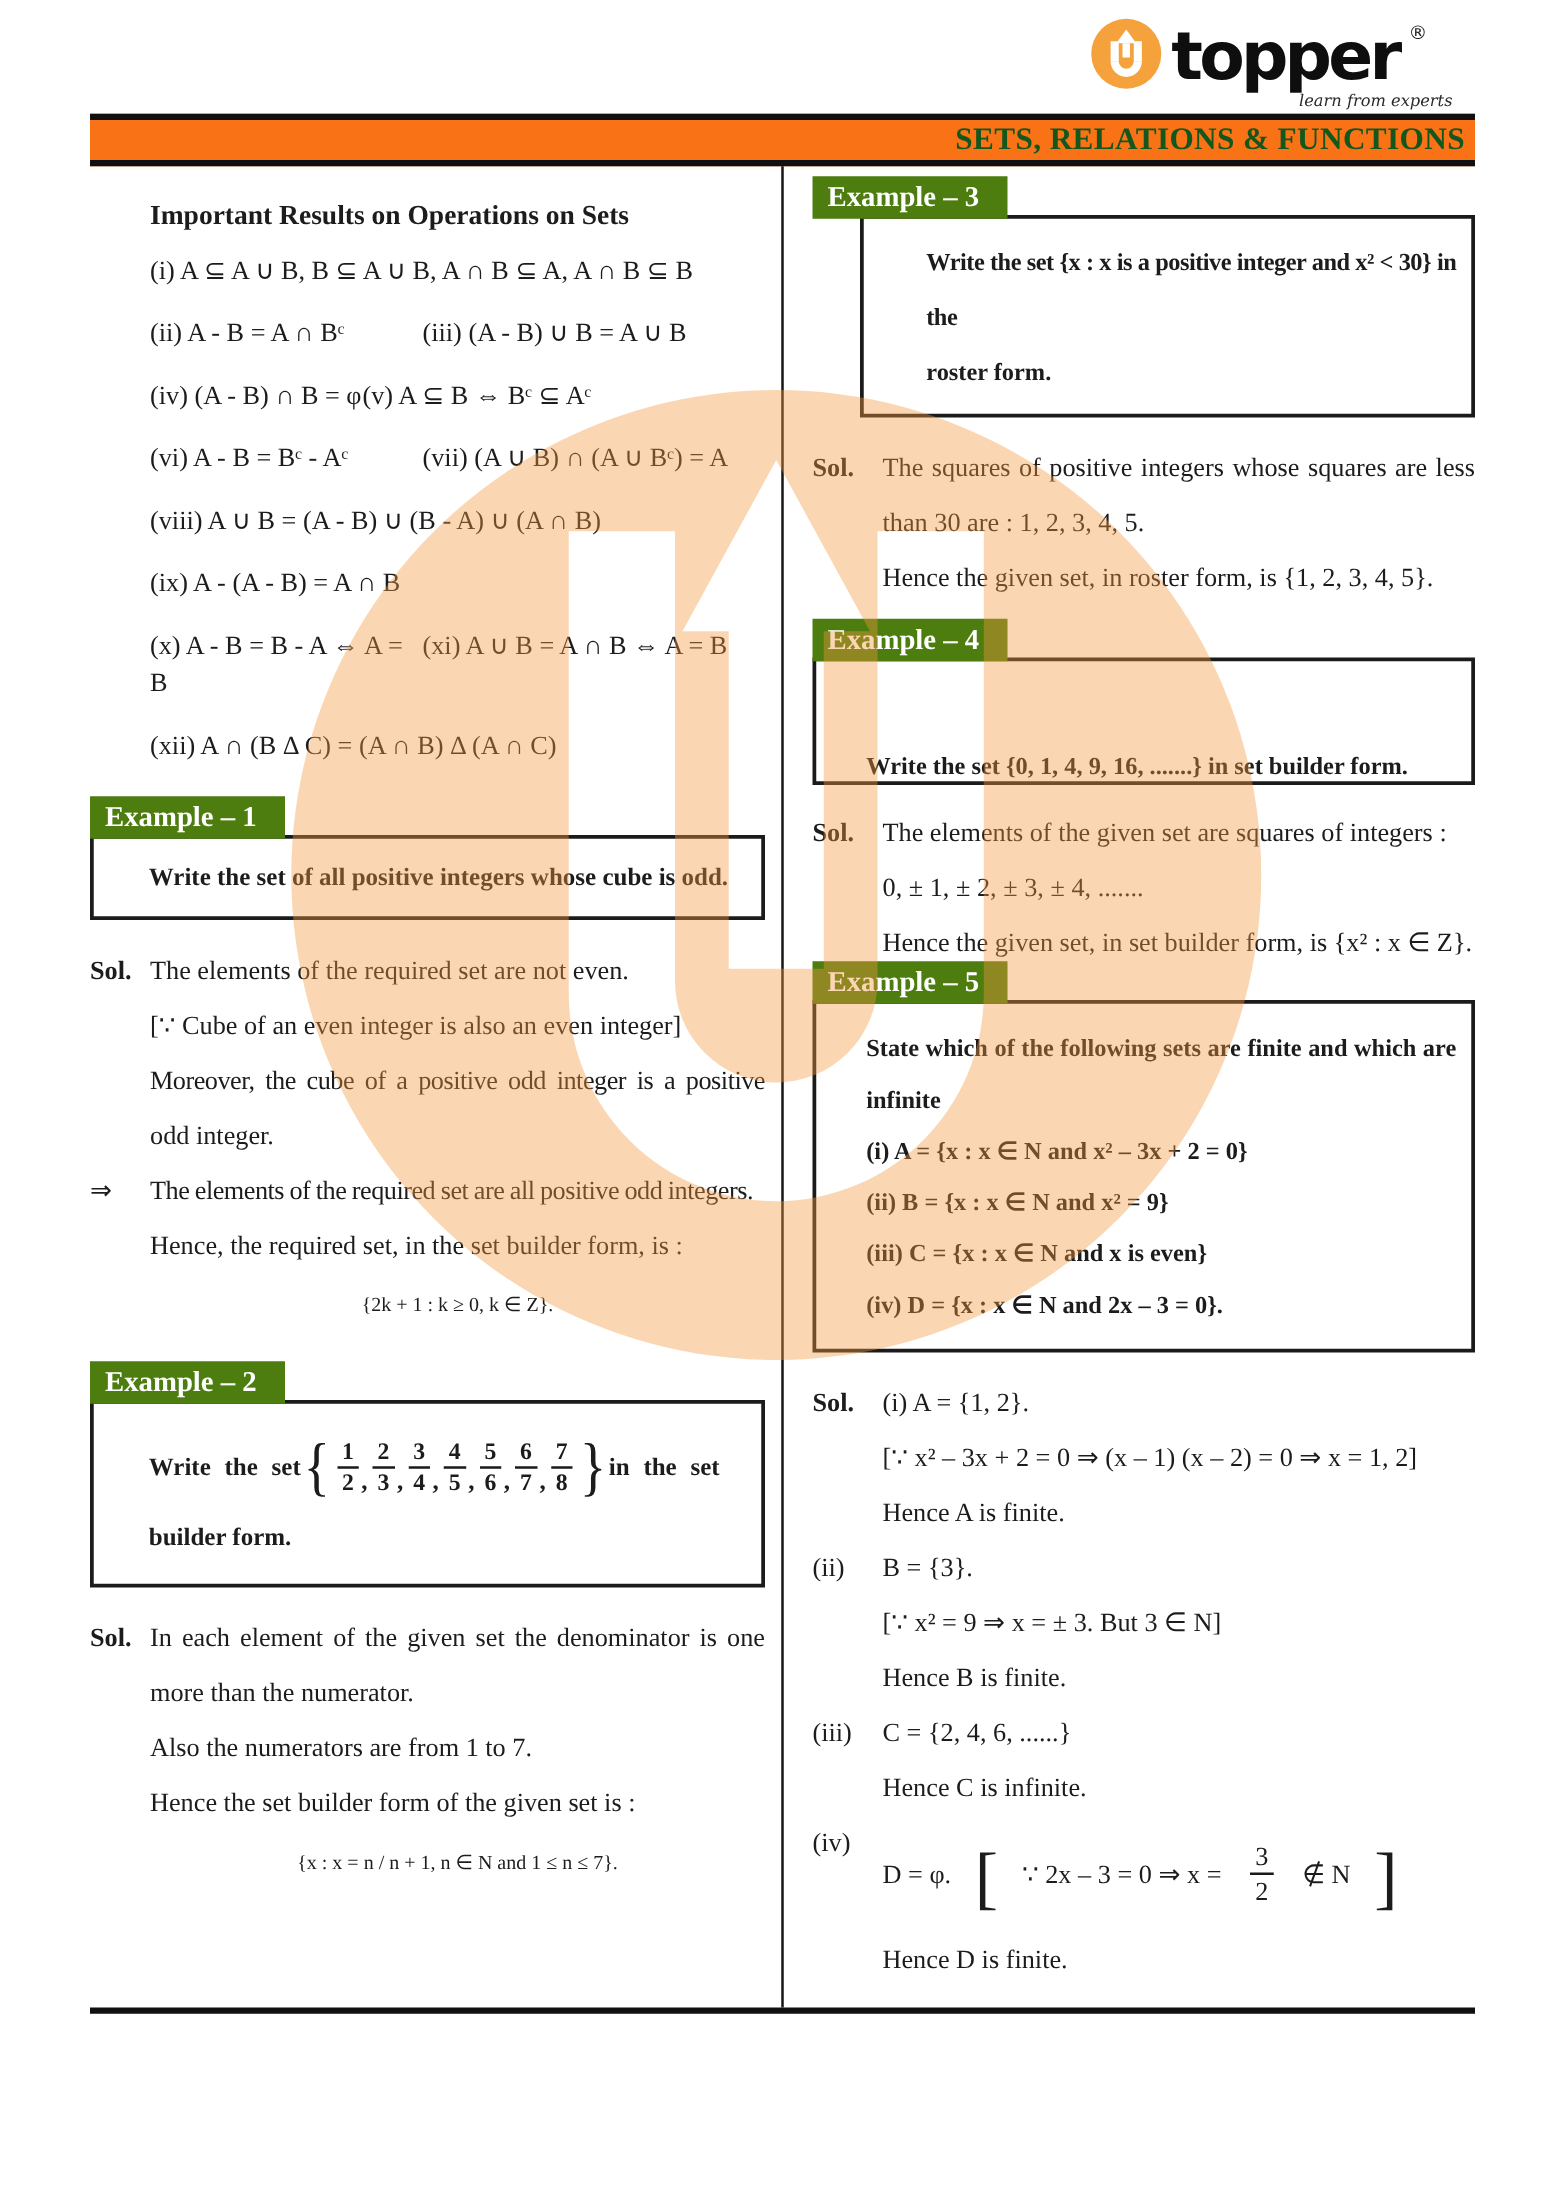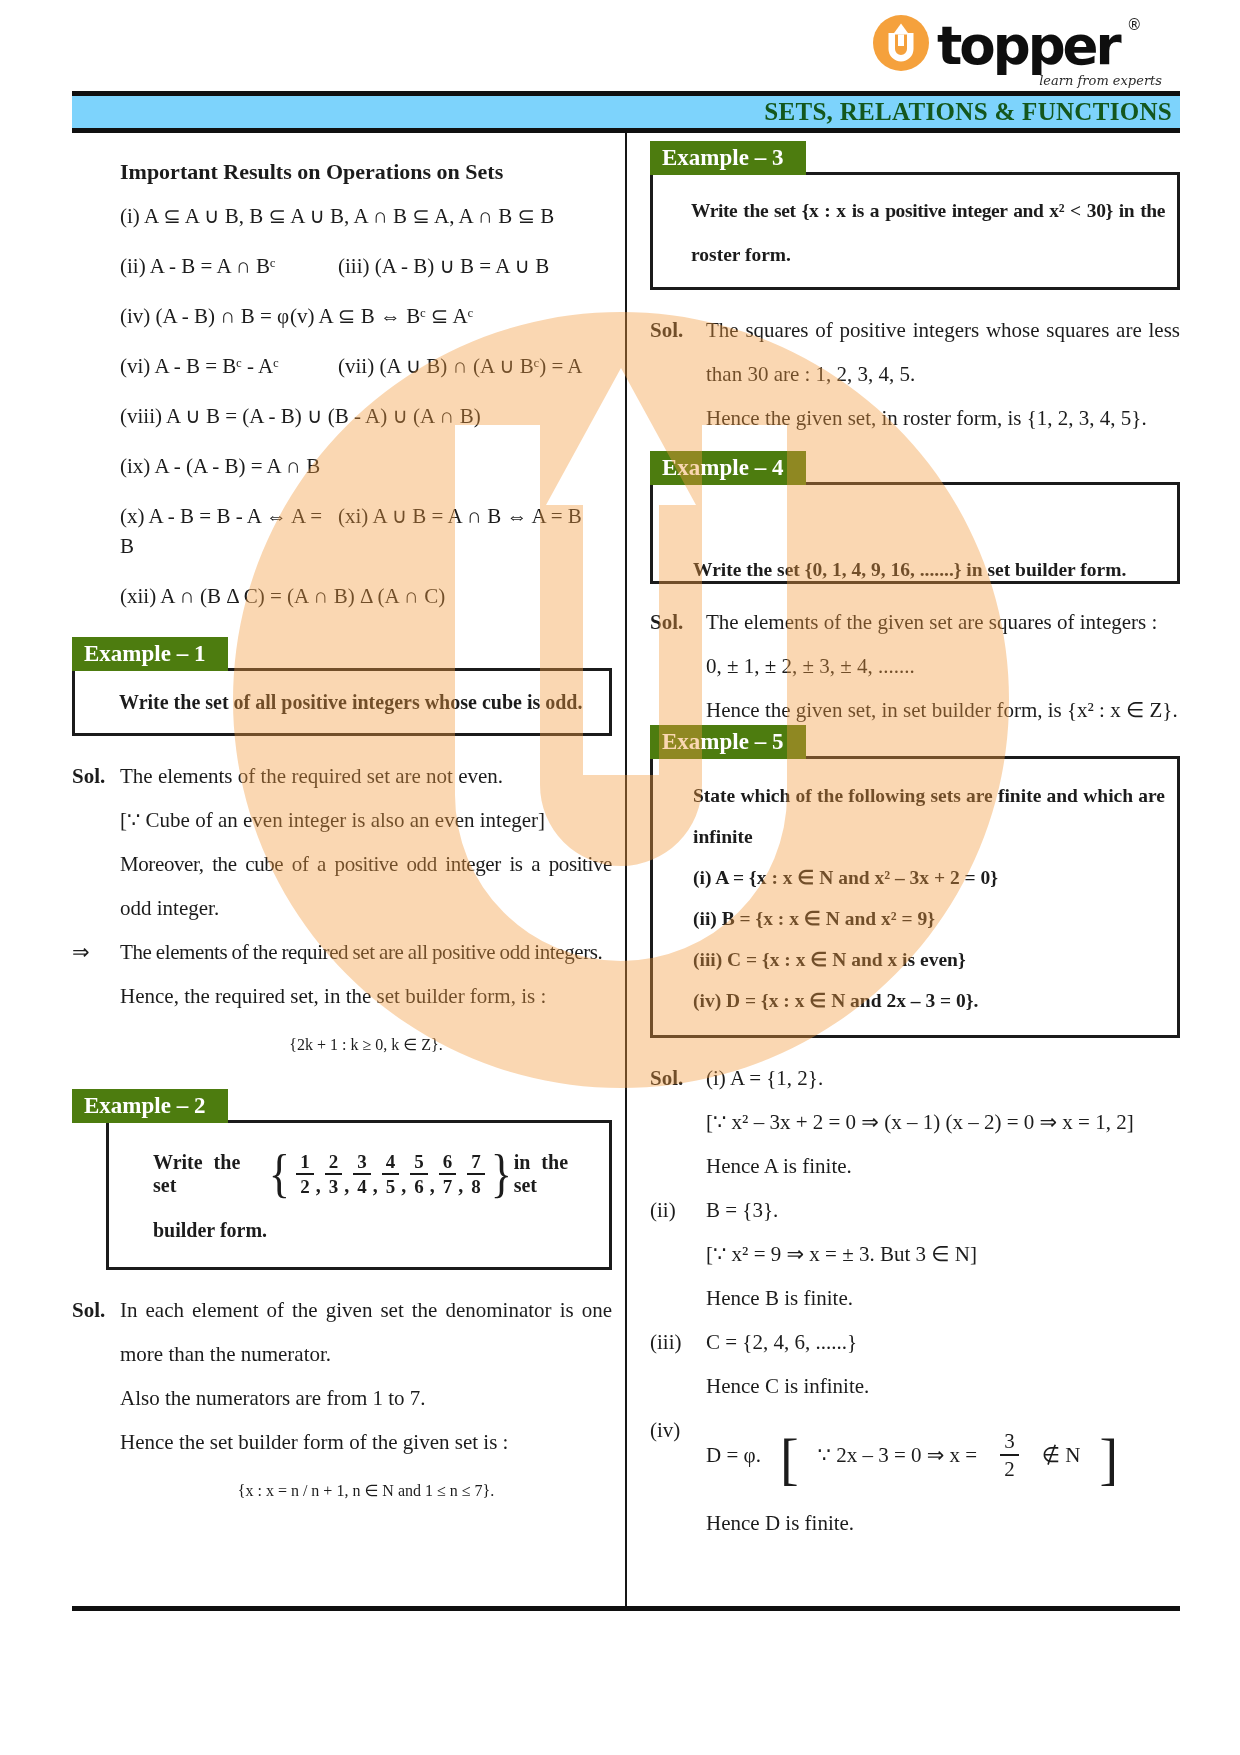--- a/index.html
+++ b/index.html
@@ -10,21 +10,21 @@
   
   .logo{position:absolute;top:14px;left:872px;width:300px;}
   .logo-row{display:flex;align-items:center;gap:7px;}
   .wordmark{font-family:"DejaVu Sans",sans-serif;font-weight:bold;font-size:53px;
     letter-spacing:-3px;color:#0e0e0e;line-height:1;}
   .reg{font-family:"DejaVu Sans",sans-serif;font-size:15px;position:relative;top:-20px;left:1px;font-weight:normal;}
   .tagline{font-family:"DejaVu Serif",serif;font-style:italic;font-size:13px;color:#2b2b2b;
     text-align:right;margin-top:-3px;padding-right:10px;}
   
   .banner{position:absolute;top:91px;left:72px;width:1108px;height:42px;box-sizing:border-box;
-    background:#7dd3fc;border-top:5px solid #101010;border-bottom:5px solid #101010;
+    background:#f97316;border-top:5px solid #101010;border-bottom:5px solid #101010;
     display:flex;align-items:center;justify-content:flex-end;}
   .banner-title{font-weight:bold;font-size:25px;color:#14571d;padding-right:8px;letter-spacing:.3px;}
   
   .content{position:absolute;top:133px;left:0;width:1240px;height:1480px;}
   .divider{position:absolute;left:625px;top:0;width:2px;height:1473px;background:#161616;}
   .bottom-rule{position:absolute;left:72px;top:1473px;width:1108px;height:5px;background:#101010;}
   .col-left{position:absolute;left:72px;top:0;width:540px;}
   .col-right{position:absolute;left:650px;top:0;width:530px;}
   
   .h-left{font-weight:bold;font-size:22px;margin:26px 0 2px 48px;}
@@ -41,23 +41,23 @@
   .col-right .sol{grid-template-columns:56px 1fr;}
   .lab{font-weight:bold;}
   .jl{text-align:justify;text-align-last:justify;}
   .squeeze{letter-spacing:-0.4px;word-spacing:-0.5px;}
   .formula{font-size:16px;margin-top:4px;text-align:center;}
   .mt26{margin-top:26px;} .mt30{margin-top:30px;} .mt18{margin-top:18px;}
   .mt16{margin-top:0;} .mt24{margin-top:24px;} .mt8{margin-top:8px;}
   
   .q1{height:68px;display:flex;align-items:center;padding-left:44px;font-weight:bold;font-size:20px;}
   .q2{height:150px;display:flex;flex-direction:column;justify-content:space-evenly;
-      padding:6px 12px 6px 44px;font-weight:bold;font-size:20px;margin-left:34px;}
+      padding:6px 12px 6px 44px;font-weight:bold;font-size:20px;}
   .q2-row1{display:flex;align-items:center;word-spacing:6px;}
-  .q3{padding:14px 12px 10px 38px;font-weight:bold;font-size:19.5px;line-height:44px;}
+  .q3{padding:14px 12px 10px 50px;font-weight:bold;font-size:19.5px;line-height:44px;margin-left:38px;}
   .q4{height:102px;display:flex;align-items:flex-end;padding-left:40px;font-weight:bold;font-size:19.5px;}
   .q5{padding:16px 12px 14px 40px;font-weight:bold;font-size:19.5px;}
   .q5 .bline,.q5-intro{line-height:41px;}
   
   .fracs{display:inline-flex;align-items:center;margin:0 2px;}
   .frac{display:inline-flex;flex-direction:column;align-items:center;font-size:19px;line-height:1.15;margin:0 2px;}
   .frac .fn{border-bottom:2px solid #1a1a1a;padding:0 4px;}
   .frac .fd{padding-top:1px;}
   .fcomma{position:relative;top:11px;margin-right:2px;}
   .brace{display:inline-block;font-size:52px;font-weight:normal;line-height:1;transform:scaleX(.85);}

